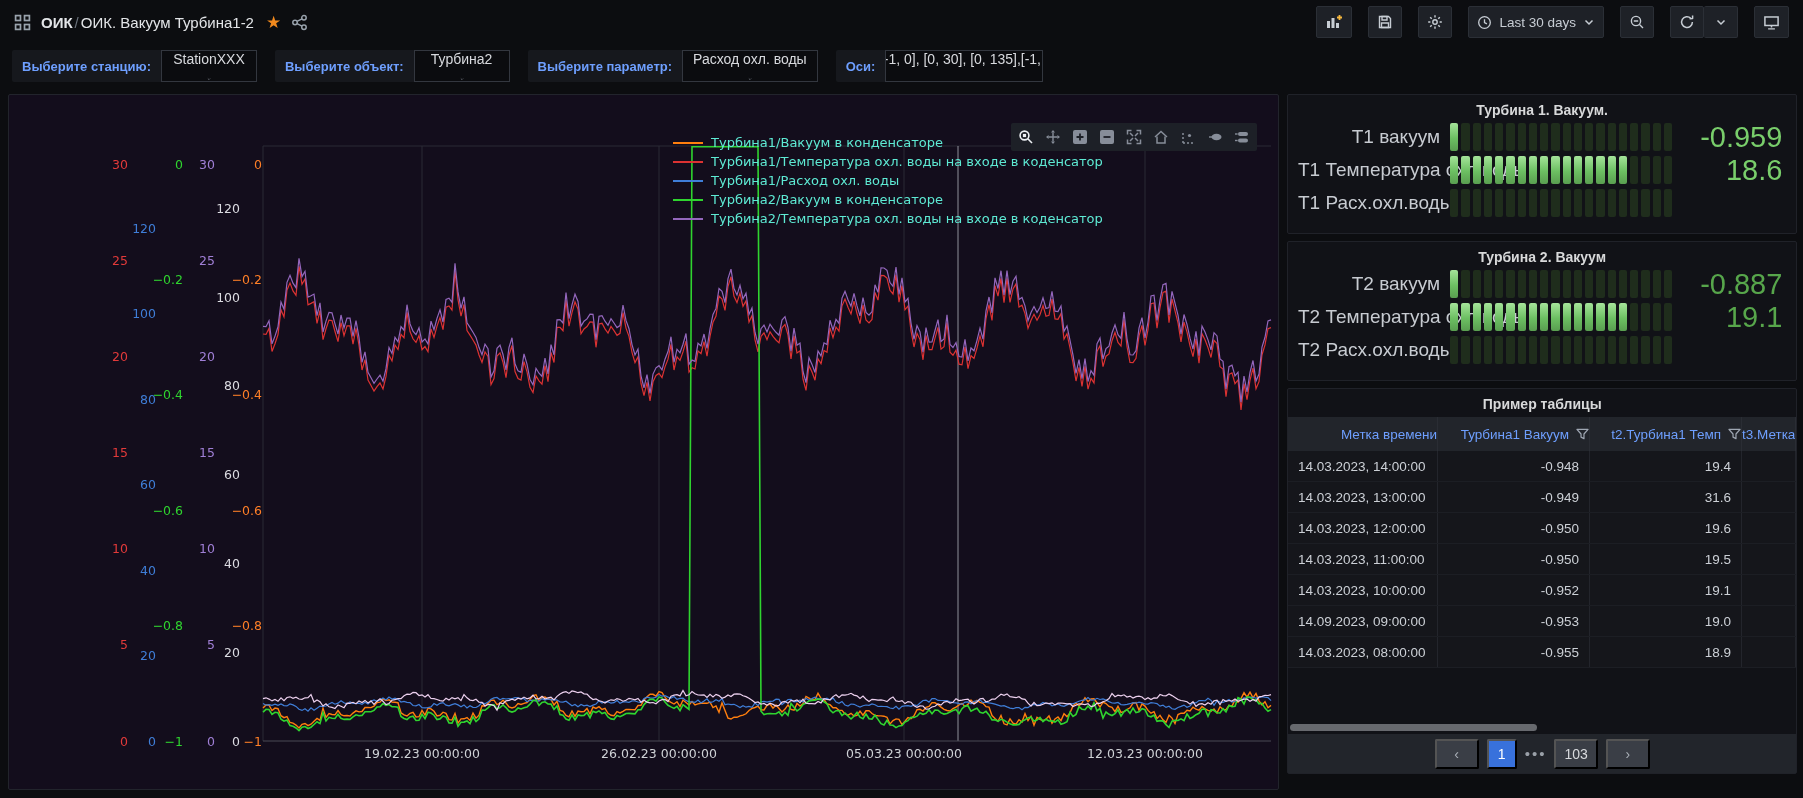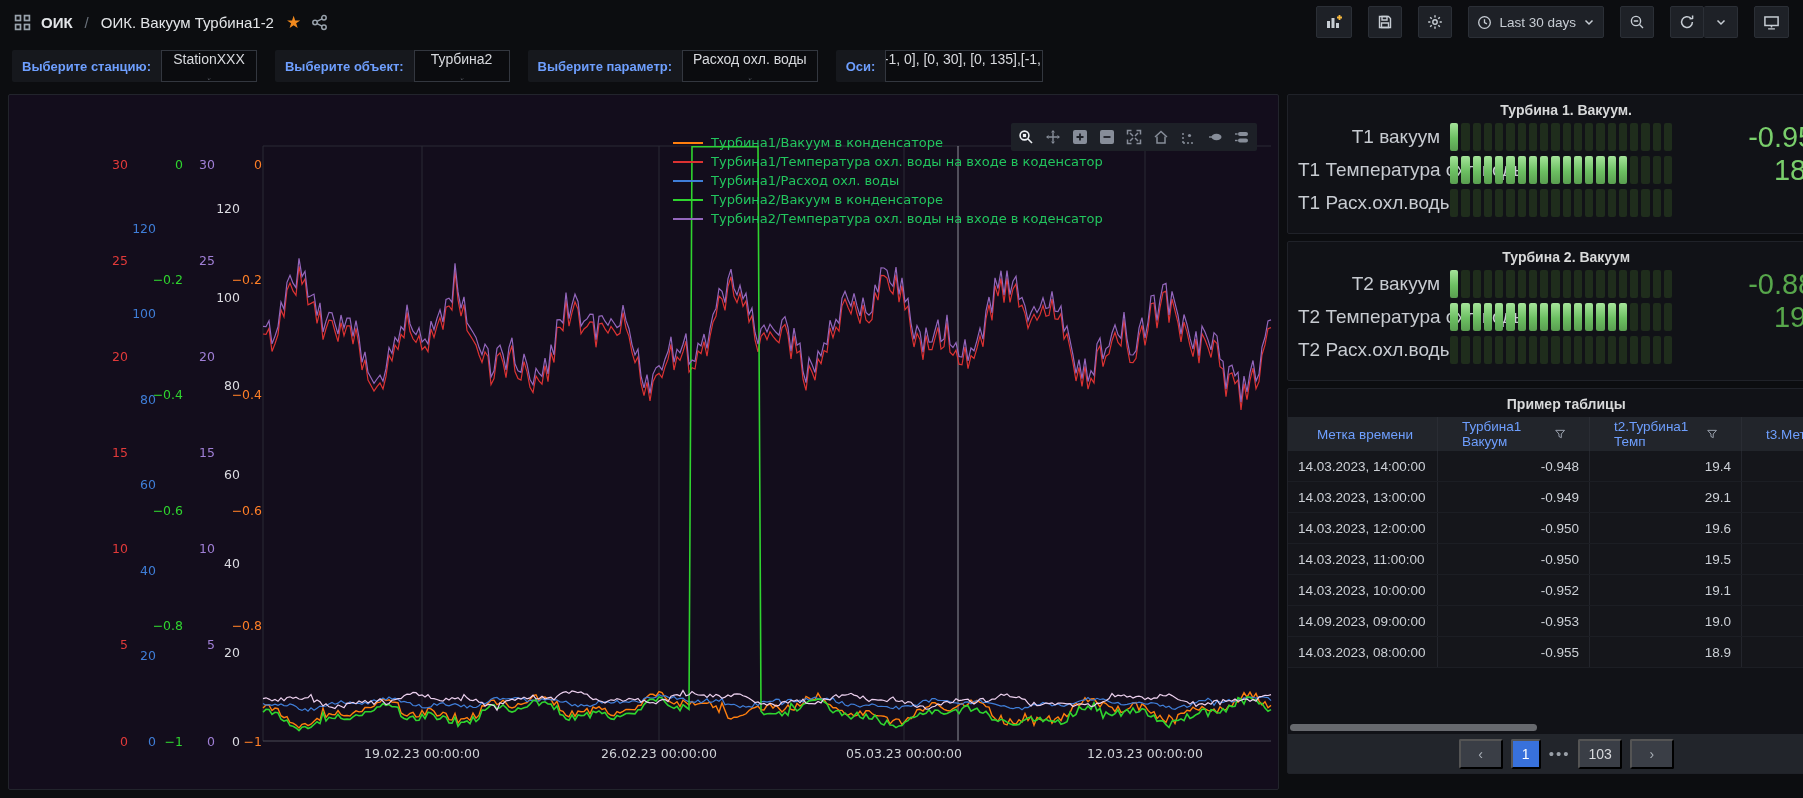--- a/index.html
+++ b/index.html
@@ -2,21 +2,21 @@
 <html><head>
 <meta charset="utf-8">
 <style>
   html,body{margin:0;padding:0;background:#0c0d10;width:1803px;height:798px;overflow:hidden;
     font-family:"Liberation Sans",sans-serif;-webkit-font-smoothing:antialiased;}
   *{box-sizing:border-box;}
 
   
   .topbar{display:flex;align-items:center;height:44px;padding:0 14px;gap:10px;background:#0c0d10;}
   .tb-ico{color:#9aa3ad;display:flex;align-items:center;}
-  .breadcrumb{display:flex;gap:12px;font-size:15px;color:#e3e5e8;align-items:center;}
+  .breadcrumb{display:flex;gap:2px;font-size:15px;color:#e3e5e8;align-items:center;}
   .bc-root{font-weight:600;cursor:pointer;}
   .bc-sep{color:#6b727c;}
   .star{color:#f2891d;font-size:17px;margin-left:2px;cursor:pointer;}
   .toolbar{margin-left:auto;display:flex;gap:16px;align-items:center;justify-content:flex-end;}
   .tbtn{height:32px;min-width:34px;background:#1e2127;border:1px solid #2b2f36;border-radius:2px;
     display:flex;align-items:center;justify-content:center;color:#c7cdd4;gap:7px;padding:0 8px;
     font-size:13.5px;cursor:pointer;}
   .tgroup{display:flex;}
   .tgroup .tbtn+.tbtn{border-left:none;}
 
@@ -36,41 +36,41 @@
     position:relative;flex:none;}
   .chart-panel svg.plot{position:absolute;left:0;top:0;}
   .modebar{position:absolute;top:28px;left:1002px;display:flex;gap:1px;background:#1d2027;
     padding:1px 2px;border-radius:2px;z-index:3;}
   .mb-ico{width:26px;height:26px;display:flex;align-items:center;justify-content:center;
     color:#878d99;cursor:pointer;}
   .mb-ico.active{color:#eef1f5;}
   .legend{position:absolute;left:664px;top:38px;z-index:2;}
   .lg-item{display:flex;align-items:center;gap:8px;height:19px;cursor:pointer;}
   .lg-line{width:30px;height:0;border-top:2.5px solid;}
-  .lg-label{font-size:13px;color:#22c55e;font-family:"DejaVu Sans",sans-serif;white-space:nowrap;}
+  .lg-label{font-size:13px;color:#5eead4;font-family:"DejaVu Sans",sans-serif;white-space:nowrap;}
 
   
   .right-col{flex:1;display:flex;flex-direction:column;gap:7px;padding-bottom:16px;}
   .panel{background:#111217;border:1px solid #202229;border-radius:2px;}
   .panel-title{text-align:center;font-size:14px;font-weight:700;color:#d8d9da;padding:7px 0 5px;}
   .gauge-panel{height:140px;flex:none;padding:0 10px;}
   .g-row{display:flex;align-items:center;height:28px;margin-bottom:5px;}
   .g-label{width:152px;text-align:right;font-size:19px;color:#c7cbd1;padding-right:10px;white-space:nowrap;}
   .g-bars{width:222px;display:flex;gap:3px;height:28px;}
   .g-seg{flex:1;border-radius:2px;background:#1f2d1c;}
   .g-seg.lit{background:linear-gradient(180deg,#a5e49a 0%,#6cbf62 55%,#599e50 100%);}
   .g-value{flex:1;text-align:right;font-size:29px;line-height:28px;padding-right:4px;
     font-family:"Liberation Sans",sans-serif;}
 
   
   .table-panel{flex:1;display:flex;flex-direction:column;}
   .tbl{width:100%;}
   .tbl-header{display:flex;background:#22252b;height:34px;}
   .th{display:flex;align-items:center;justify-content:flex-end;gap:7px;color:#6e9fff;
-    font-size:13.5px;padding:0 24px;border-right:1px solid #2a2d34;overflow:hidden;cursor:pointer;}
+    font-size:13.5px;padding:0 0;border-right:1px solid #2a2d34;overflow:hidden;cursor:pointer;}
   .tr{display:flex;height:31px;background:#15161b;border-bottom:1px solid #1c1e24;}
   .td{display:flex;align-items:center;font-size:13.5px;color:#ccd0d6;padding:0 10px;
     border-right:1px solid #23252c;overflow:hidden;}
   .td.num{justify-content:flex-end;}
   .c0{width:150px;}.c1{width:152px;}.c2{width:152px;}.c3{flex:1;}
   .tbl-footer{margin-top:auto;}
   .hscroll{height:12px;padding:2px;}
   .hscroll .thumb{width:247px;height:7px;background:#67696e;border-radius:4px;cursor:pointer;}
   .pagination{height:39px;background:#22252b;display:flex;align-items:center;justify-content:center;gap:8px;}
   .pg-btn{height:30px;min-width:30px;padding:0 8px;border-radius:2px;background:#3a3e46;color:#d8dadd;
@@ -540,21 +540,21 @@
             </div>
             <div class="tr">
               <div class="td c0">14.03.2023, 14:00:00</div>
               <div class="td c1 num">-0.948</div>
               <div class="td c2 num">19.4</div>
               <div class="td c3 num"></div>
             </div>
             <div class="tr">
               <div class="td c0">14.03.2023, 13:00:00</div>
               <div class="td c1 num">-0.949</div>
-              <div class="td c2 num">29.1</div>
+              <div class="td c2 num">31.6</div>
               <div class="td c3 num"></div>
             </div>
             <div class="tr">
               <div class="td c0">14.03.2023, 12:00:00</div>
               <div class="td c1 num">-0.950</div>
               <div class="td c2 num">19.6</div>
               <div class="td c3 num"></div>
             </div>
             <div class="tr">
               <div class="td c0">14.03.2023, 11:00:00</div>

